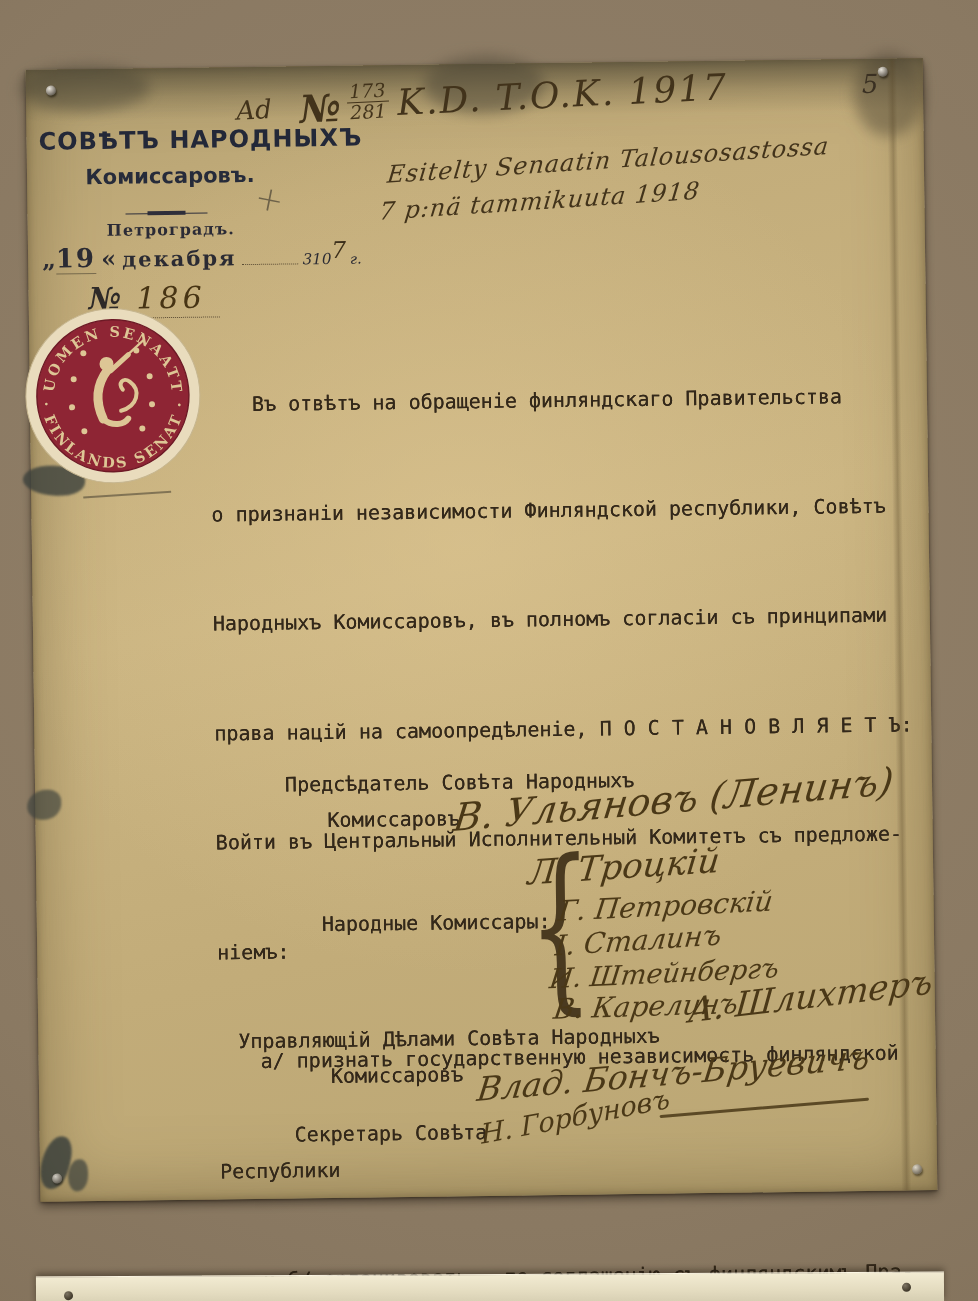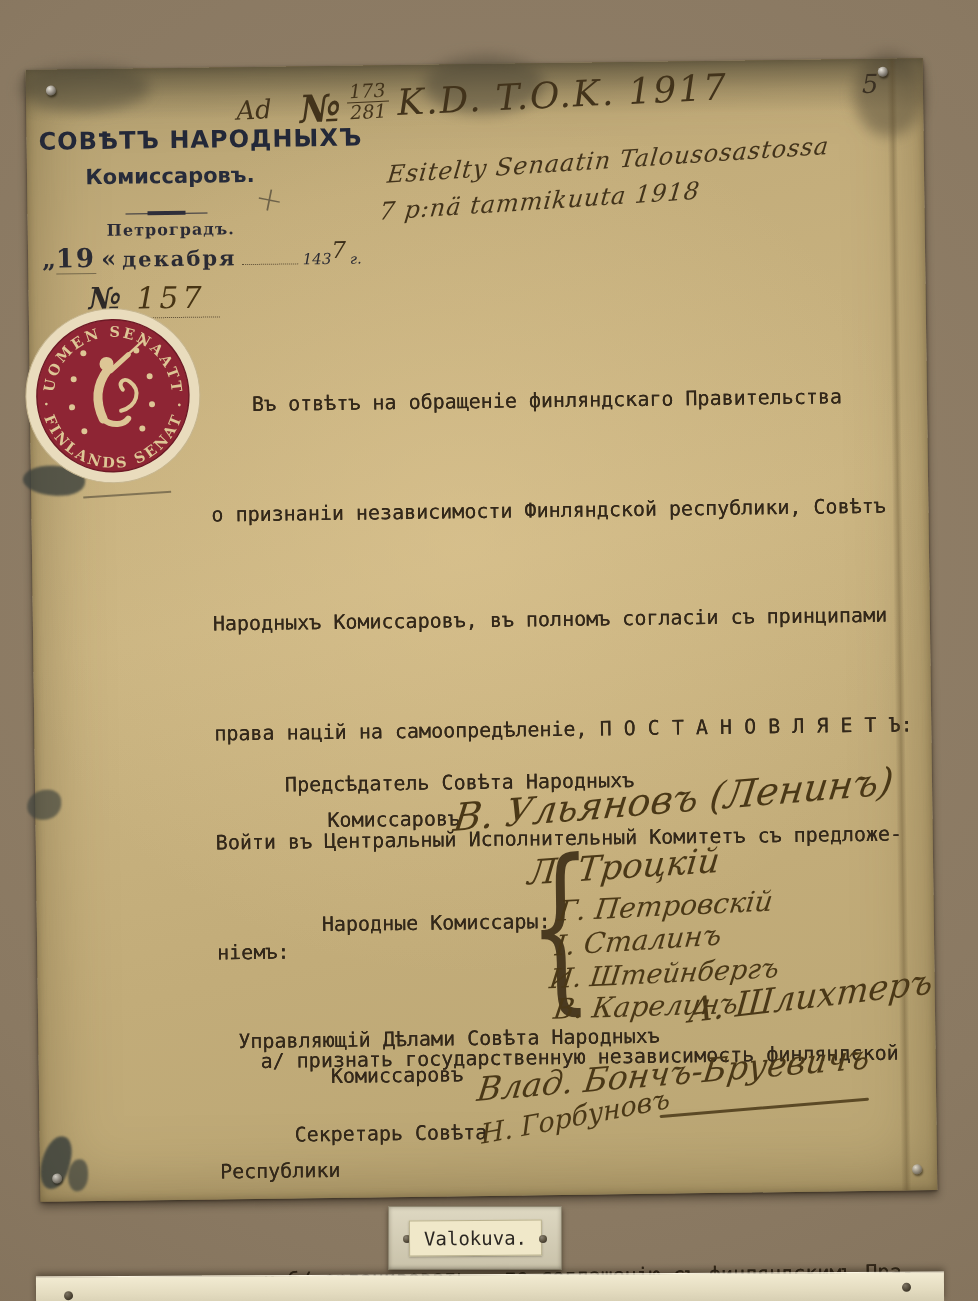--- a/index.html
+++ b/index.html
@@ -138,25 +138,25 @@
     <div class="pencil-plus">+</div>
 
     <div class="lh-title">СОВѢТЪ НАРОДНЫХЪ</div>
     <div class="lh-sub">Комиссаровъ.</div>
     <div class="lh-divider"></div>
     <div class="lh-city">Петроградъ.</div>
     <div class="dateline">
       <span class="q">„</span><span class="day">19</span>
       <span class="q">«</span><span class="month">декабря</span>
       <span class="dots"></span>
-      <span class="yprint">143</span><span class="yhand hand">7</span><span class="ysuf">г.</span>
+      <span class="yprint">310</span><span class="yhand hand">7</span><span class="ysuf">г.</span>
     </div>
     <div class="docno">
       <span class="nsign">№</span>
-      <span class="nval hand">157</span>
+      <span class="nval hand">186</span>
     </div>
 
     <svg class="seal" viewBox="0 0 178 178">
       <circle cx="89" cy="89" r="87" fill="#e9dcbd" stroke="#c6b690" stroke-width="1"></circle>
       <circle cx="89" cy="89" r="76" fill="#8e2534" stroke="#6d1a26" stroke-width="1.5"></circle>
       <defs>
         <path id="sealTop" d="M 30,89 A 59,59 0 0 1 148,89"></path>
         <path id="sealBot" d="M 17,89 A 72,72 0 0 0 161,89"></path>
       </defs>
       <text font-family="DejaVu Serif, Liberation Serif, serif" font-size="14.5" font-weight="bold" fill="#ddc695" letter-spacing="2.5">
@@ -216,24 +216,19 @@
 
     <div class="sig-label typed" style="left:200px;top:962px;">Управляющій Дѣлами Совѣта Народныхъ</div>
     <div class="sig-label typed" style="left:292px;top:998px;">Комиссаровъ</div>
     <div class="sig hand" style="left:438px;top:992px;font-size:33px;transform:rotate(-4deg) skewX(-12deg);">Влад. Бончъ-Бруевичъ</div>
     <div class="underflourish"></div>
 
     <div class="sig-label typed" style="left:255px;top:1056px;">Секретарь Совѣта</div>
     <div class="sig hand" style="left:440px;top:1038px;font-size:27px;transform:rotate(-10deg) skewX(-8deg);">Н. Горбуновъ</div>
   </div>
 
-  <div class="plate">
-    <span class="pin-dot" style="left:14px;top:28px;"></span>
-    <span class="paper">Valokuva.</span>
-    <span class="pin-dot" style="right:14px;top:28px;"></span>
-  </div>
 
   <div class="bottom-strip">
     <span class="pin-dot" style="left:28px;top:14px;"></span>
     <span class="pin-dot" style="left:866px;top:10px;"></span>
   </div>
 
 </div>
 
 </body></html>

